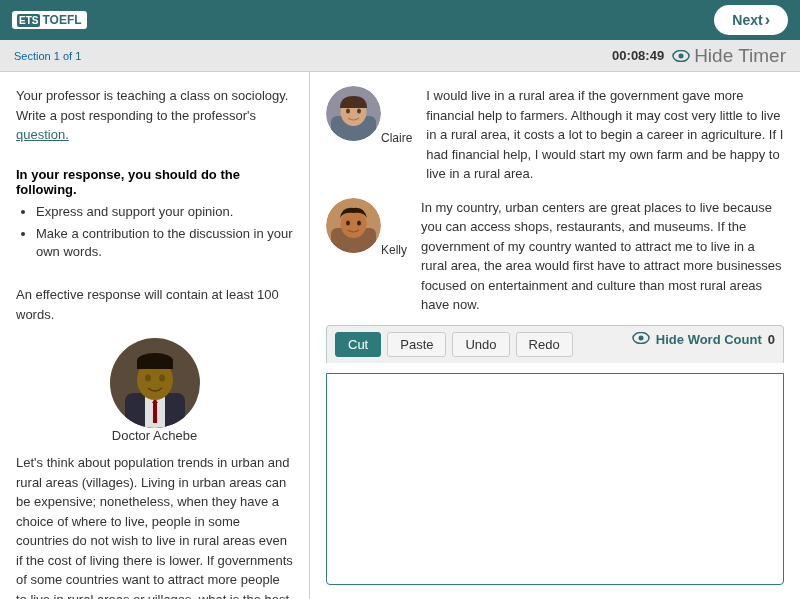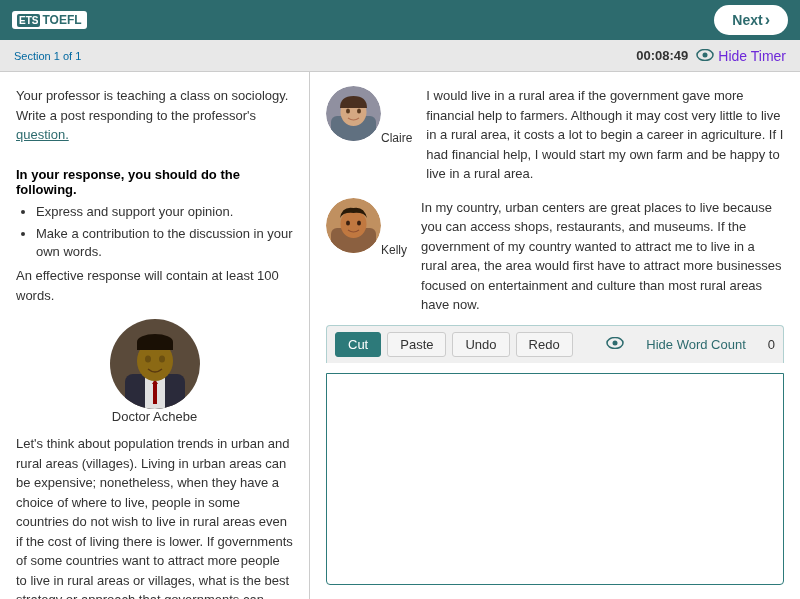--- a/index.html
+++ b/index.html
@@ -82,23 +82,23 @@
       color: #333;
     }
     .timer-value {
       font-weight: bold;
       color: #333;
     }
     .hide-timer-btn {
       display: flex;
       align-items: flex-end;
       gap: 4px;
-      color: #6d28d9;
+      color: #737373;
       cursor: pointer;
-      font-size: 14px;
+      font-size: 19px;
     }
     .eye-icon {
       color: #2d6b6e;
     }
 
     
     .main {
       display: flex;
       height: calc(599px - 40px - 32px);
       background: white;
@@ -122,21 +122,21 @@
       color: #2d6b6e;
       text-decoration: underline;
     }
     .instructions-bold {
       font-weight: bold;
       font-size: 13px;
       margin-bottom: 6px;
     }
     .bullet-list {
       margin-left: 20px;
-      margin-bottom: 5px;
+      margin-bottom: 24px;
     }
     .bullet-list li {
       font-size: 13px;
       color: #333;
       margin-bottom: 4px;
       line-height: 1.4;
     }
     .effective-text {
       font-size: 13px;
       color: #333;
@@ -200,21 +200,21 @@
     .student-text {
       font-size: 13px;
       color: #333;
       line-height: 1.5;
       flex: 1;
     }
 
     
     .editor-toolbar {
       display: flex;
-      align-items: center;
+      align-items: flex-start;
       gap: 6px;
       background: #f0f0f0;
       padding: 6px 8px;
       border: 1px solid #b0d0d0;
       border-bottom: none;
       border-radius: 4px 4px 0 0;
     }
     .toolbar-btn {
       padding: 4px 12px;
       font-size: 13px;
@@ -226,23 +226,24 @@
     }
     .toolbar-btn.active {
       background: #2d7a7a;
       color: white;
       border-color: #2d7a7a;
     }
     .word-count-area {
       margin-left: auto;
       display: flex;
       align-items: center;
-      gap: 22px;
-      font-size: 13px;
-      color: #2d6b6e;
+      gap: 6px;
+      font-size: 13px;
+      color: #2d6b6e;
+      font-weight: bold;
     }
     .word-count-num {
       color: #333;
       font-size: 13px;
     }
     .editor-area {
       border: 1.5px solid #2d7a7a;
       border-radius: 0 0 4px 4px;
       flex: 1;
       min-height: 180px;

